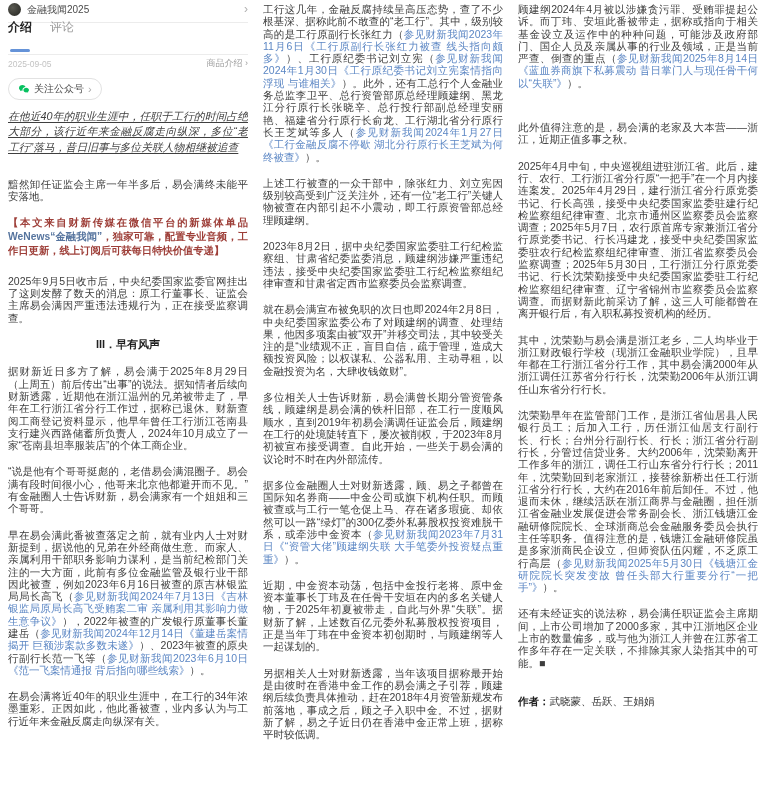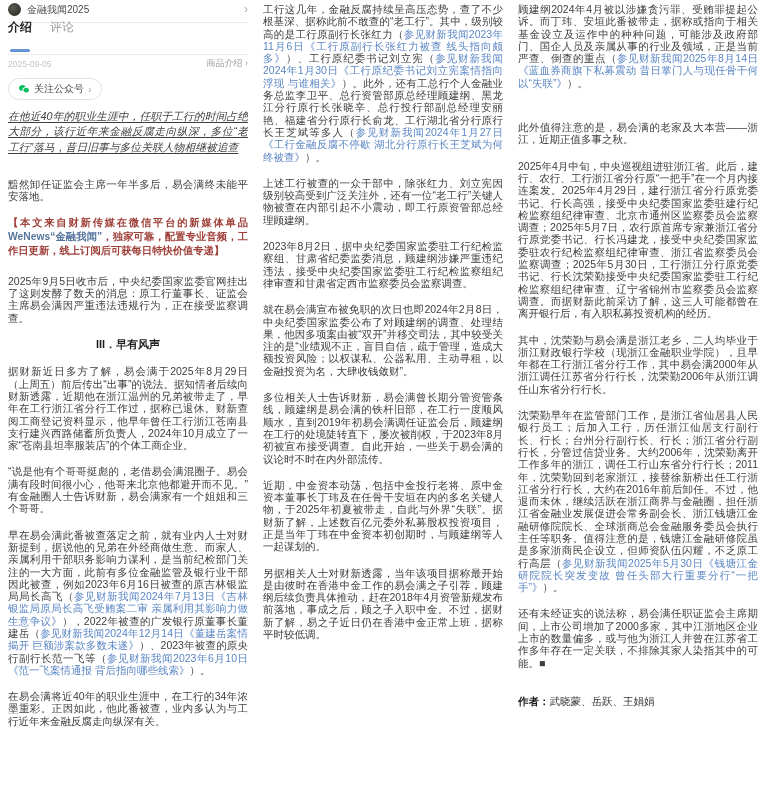--- a/index.html
+++ b/index.html
@@ -87,20 +87,21 @@
       </div>
   </div>
 
   <div class="col">
     <div>
         <p class="para"><span>工行这几年，金融反腐持续呈高压态势，查了不少根基深、据称此前不敢查的“老工行”。其中，级别较高的是工行原副行长张红力（</span><span class="link">参见财新我闻2023年11月6日《工行原副行长张红力被查 线头指向颇多》</span><span>）、工行原纪委书记刘立宪（</span><span class="link">参见财新我闻2024年1月30日《工行原纪委书记刘立宪案情指向浮现 与谁相关》</span><span>）。此外，还有工总行个人金融业务总监李卫平、总行资管部原总经理顾建纲、黑龙江分行原行长张晓辛、总行投行部副总经理安丽艳、福建省分行原行长俞龙、工行湖北省分行原行长王芝斌等多人（</span><span class="link">参见财新我闻2024年1月27日《工行金融反腐不停歇 湖北分行原行长王芝斌为何终被查》</span><span>）。</span></p>
         <p class="para"><span>上述工行被查的一众干部中，除张红力、刘立宪因级别较高受到广泛关注外，还有一位“老工行”关键人物被查在内部引起不小震动，即工行原资管部总经理顾建纲。</span></p>
         <p class="para"><span>2023年8月2日，据中央纪委国家监委驻工行纪检监察组、甘肃省纪委监委消息，顾建纲涉嫌严重违纪违法，接受中央纪委国家监委驻工行纪检监察组纪律审查和甘肃省定西市监察委员会监察调查。</span></p>
         <p class="para"><span>就在易会满宣布被免职的次日也即2024年2月8日，中央纪委国家监委公布了对顾建纲的调查、处理结果，他因多项案由被“双开”并移交司法，其中较受关注的是“业绩观不正，盲目自信，疏于管理，造成大额投资风险；以权谋私、公器私用、主动寻租，以金融投资为名，大肆收钱敛财”。</span></p>
         <p class="para"><span>多位相关人士告诉财新，易会满曾长期分管资管条线，顾建纲是易会满的铁杆旧部，在工行一度顺风顺水，直到2019年初易会满调任证监会后，顾建纲在工行的处境陡转直下，屡次被削权，于2023年8月初被宣布接受调查。自此开始，一些关于易会满的议论时不时在内外部流传。</span></p>
+        <p class="para"><span>据多位金融圈人士对财新透露，顾、易之子都曾在国际知名券商——中金公司或旗下机构任职。而顾被查或与工行一笔仓促上马、存在诸多瑕疵、却依然可以一路“绿灯”的300亿委外私募股权投资难脱干系，或牵涉中金资本（</span><span class="link">参见财新我闻2023年7月31日《“资管大佬”顾建纲失联 大手笔委外投资疑点重重》</span><span>）。</span></p>
         <p class="para"><span>近期，中金资本动荡，包括中金投行老将、原中金资本董事长丁玮及在任骨干安垣在内的多名关键人物，于2025年初夏被带走，自此与外界“失联”。据财新了解，上述数百亿元委外私募股权投资项目，正是当年丁玮在中金资本初创期时，与顾建纲等人一起谋划的。</span></p>
         <p class="para"><span>另据相关人士对财新透露，当年该项目据称最开始是由彼时在香港中金工作的易会满之子引荐，顾建纲后续负责具体推动，赶在2018年4月资管新规发布前落地，事成之后，顾之子入职中金。不过，据财新了解，易之子近日仍在香港中金正常上班，据称平时较低调。</span></p>
       </div>
   </div>
 
   <div class="col">
     <div>
         <p class="para"><span>顾建纲2024年4月被以涉嫌贪污罪、受贿罪提起公诉。而丁玮、安垣此番被带走，据称或指向于相关基金设立及运作中的种种问题，可能涉及政府部门、国企人员及亲属从事的行业及领域，正是当前严查、倒查的重点（</span><span class="link">参见财新我闻2025年8月14日《蓝血券商旗下私募震动 昔日掌门人与现任骨干何以“失联”》</span><span>）。</span></p>
         <p class="para mt-lg"><span>此外值得注意的是，易会满的老家及大本营——浙江，近期正值多事之秋。</span></p>
         <p class="para"><span>2025年4月中旬，中央巡视组进驻浙江省。此后，建行、农行、工行浙江省分行原“一把手”在一个月内接连案发。2025年4月29日，建行浙江省分行原党委书记、行长高强，接受中央纪委国家监委驻建行纪检监察组纪律审查、北京市通州区监察委员会监察调查；2025年5月7日，农行原首席专家兼浙江省分行原党委书记、行长冯建龙，接受中央纪委国家监委驻农行纪检监察组纪律审查、浙江省监察委员会监察调查；2025年5月30日，工行浙江分行原党委书记、行长沈荣勤接受中央纪委国家监委驻工行纪检监察组纪律审查、辽宁省锦州市监察委员会监察调查。而据财新此前采访了解，这三人可能都曾在离开银行后，有入职私募投资机构的经历。</span></p>

